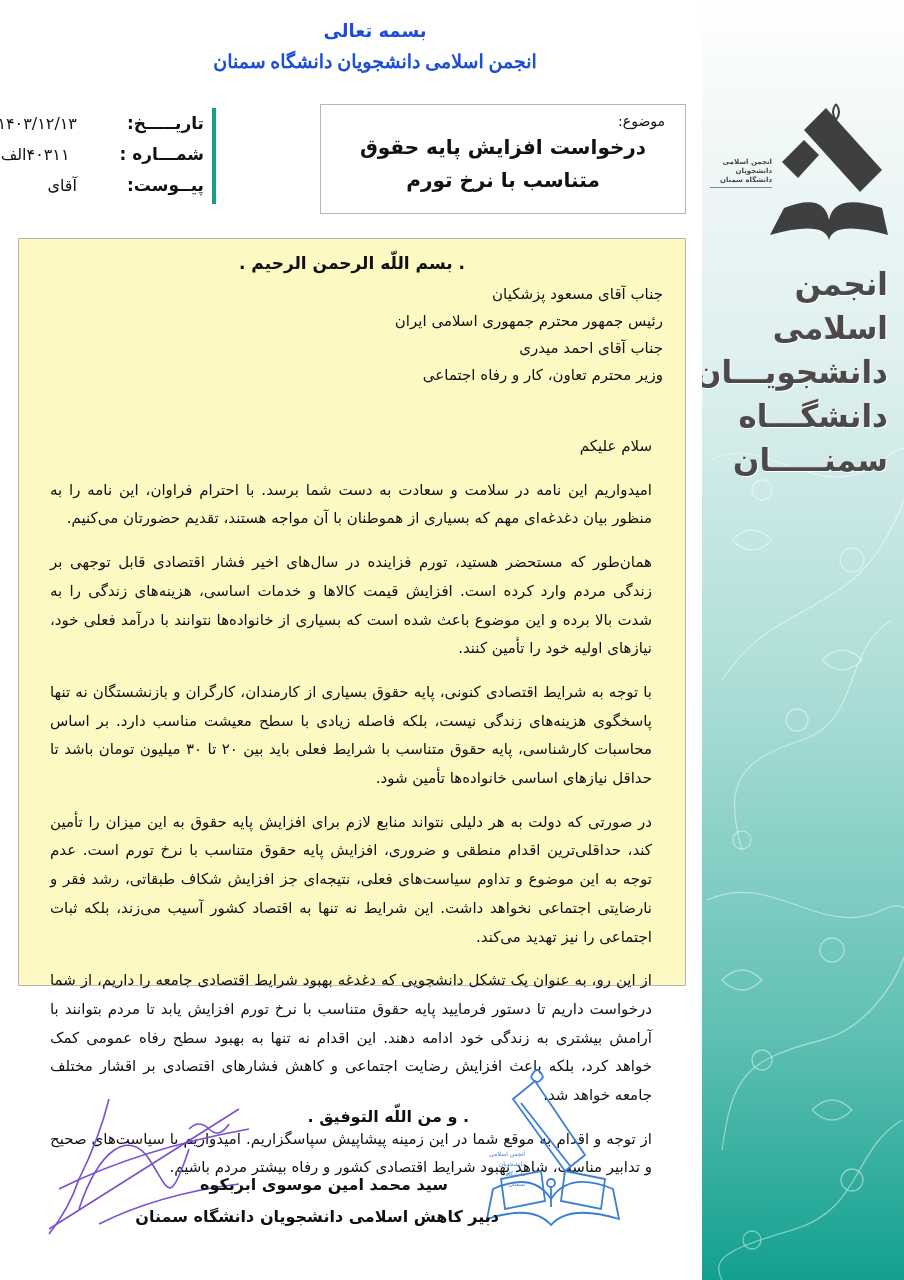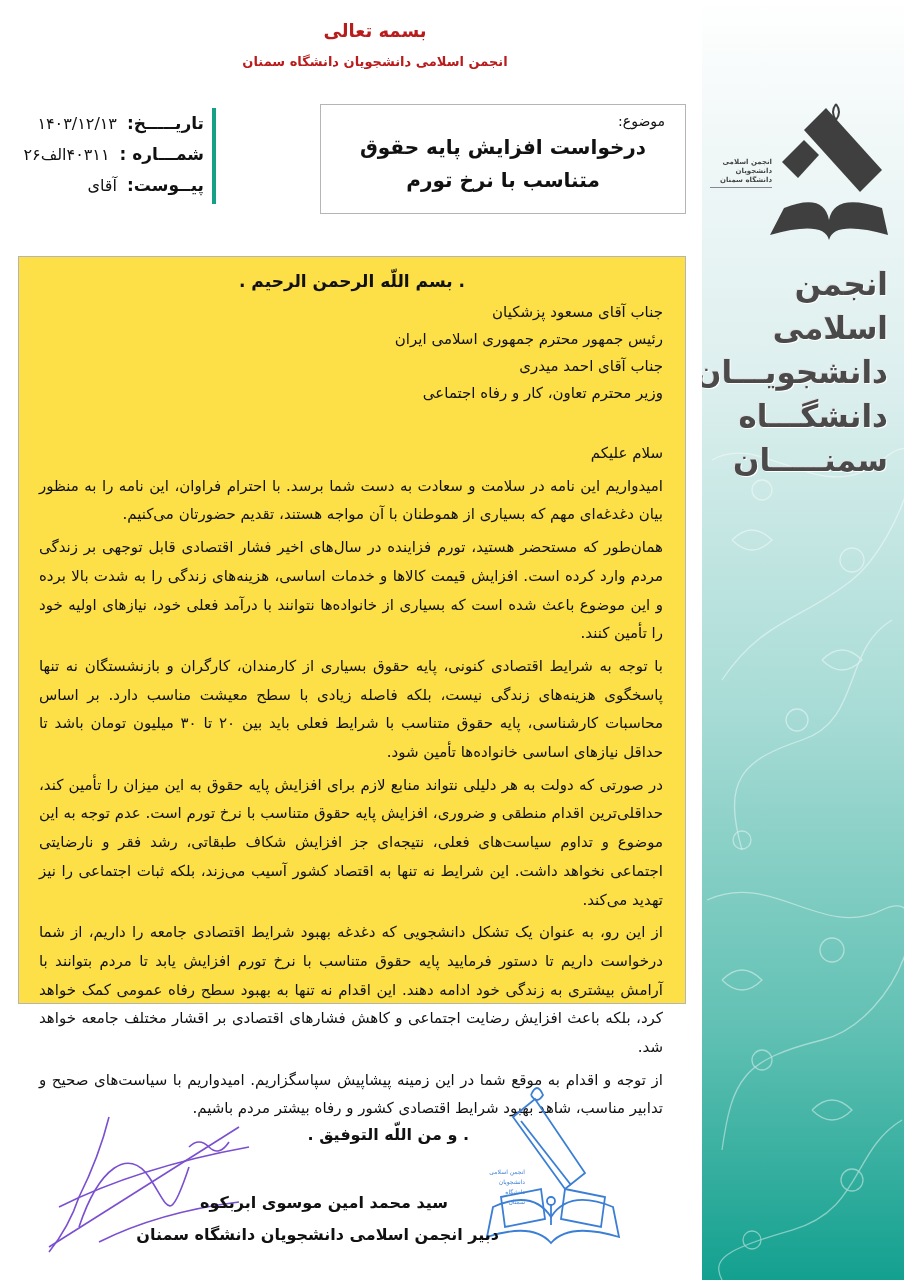--- a/index.html
+++ b/index.html
@@ -24,56 +24,56 @@
     position: absolute; top: 262px; right: 16px; width: 175px;
     font-size: 31px; line-height: 44px; font-weight: bold; color: #4a4a4a;
     text-align: right; letter-spacing: 2px;
     text-shadow: 1px 1px 0 #ffffff, -1px -1px 0 #e0e0e0;
   }
   .sidebar-title span { display: block; }
 
   
   .header-top {
     position: absolute; top: 16px; left: 150px; width: 450px; text-align: center;
-    font-weight: bold; color: #b91c1c;
+    font-weight: bold; color: #1d4ed8;
   }
   .header-top .l1 { font-size: 18px; line-height: 30px; }
-  .header-top .l2 { font-size: 13px; line-height: 32px; }
+  .header-top .l2 { font-size: 19px; line-height: 32px; font-family: Liberation Serif, serif; }
 
   
   .meta {
     position: absolute; top: 108px; left: 18px; width: 198px; height: 96px;
     border-right: 4px solid #16a085; padding-right: 8px;
   }
   .meta-row { display: flex; flex-direction: row; align-items: baseline; font-size: 16px; line-height: 30px; white-space: nowrap; }
-  .meta-row .k { font-weight: bold; font-size: 17px; }
+  .meta-row .k { font-weight: bold; font-size: 17px; margin-left: 40px; }
   .meta-row .v { margin-right: 10px; }
 
   
   .subject {
     position: absolute; top: 104px; left: 320px; width: 366px; height: 110px;
     border: 1px solid #b5b5b5; background: #fff; padding: 6px 20px;
   }
   .subject .label { font-size: 14px; line-height: 20px; text-align: right; }
   .subject .title { font-size: 20px; line-height: 33px; font-weight: bold; text-align: center; }
   .subject .title span { display: block; }
 
   
   .letter {
-    position: absolute; top: 256px; left: 18px; width: 668px; height: 748px;
-    border: 1px solid #b5b5b5; background: #fde047;
+    position: absolute; top: 238px; left: 18px; width: 668px; height: 748px;
+    border: 1px solid #b5b5b5; background: #fef9c3;
   }
   .bismillah { position: absolute; top: 14px; left: 0; width: 100%; text-align: center; font-size: 17px; font-weight: bold; }
   .addressees { position: absolute; top: 42px; right: 22px; font-size: 15px; line-height: 27px; text-align: right; }
   .addressees div { white-space: nowrap; margin-left: 28px; }
   .body-text {
     position: absolute; top: 178px; right: 18px; width: 632px;
     font-size: 15px; line-height: 28.7px; text-align: justify; text-align-last: right;
   }
-  .body-text p { margin: 4px; }
+  .body-text p { margin: 15px; }
   .closing { position: absolute; top: 868px; left: 230px; width: 220px; text-align: right; font-size: 16px; font-weight: bold; }
   .sig-name { position: absolute; top: 936px; left: 140px; width: 330px; text-align: center; font-size: 16px; font-weight: bold; }
   .sig-title { position: absolute; top: 968px; left: 20px; width: 460px; text-align: right; font-size: 16px; font-weight: bold; padding-right: 0; }
   .signature { position: absolute; top: 850px; left: 20px; width: 220px; height: 150px; }
   .stamp { position: absolute; top: 820px; left: 454px; width: 160px; height: 170px; }
   .stamp-text { position: absolute; top: 1148px; left: 476px; width: 46px; font-size: 6px; line-height: 10px; color: #3a7fd5; text-align: right; }
   .stamp-text span { display: block; }
 </style>
 </head>
 <body>
@@ -199,14 +199,14 @@
       <path d="M70 10 q -10 40 -30 80 q -10 30 -30 55"></path>
       <path d="M10 140 L 200 20"></path>
       <path d="M40 120 C 60 60, 90 40, 110 70 S 130 120, 150 60"></path>
       <path d="M20 100 q 80 -40 190 -60"></path>
       <path d="M150 40 q 10 -10 20 0 q 10 10 20 -5"></path>
       <path d="M60 135 q 60 -30 140 -40"></path>
     </g>
   </svg>
 
   <div class="sig-name">سید محمد امین موسوی ابربکوه</div>
-  <div class="sig-title">دبیر انجمن اسلامی دانشجویان دانشگاه سمنان</div>
+  <div class="sig-title">دبیر کاهش اسلامی دانشجویان دانشگاه سمنان</div>
 </div>
 
 </body></html>

